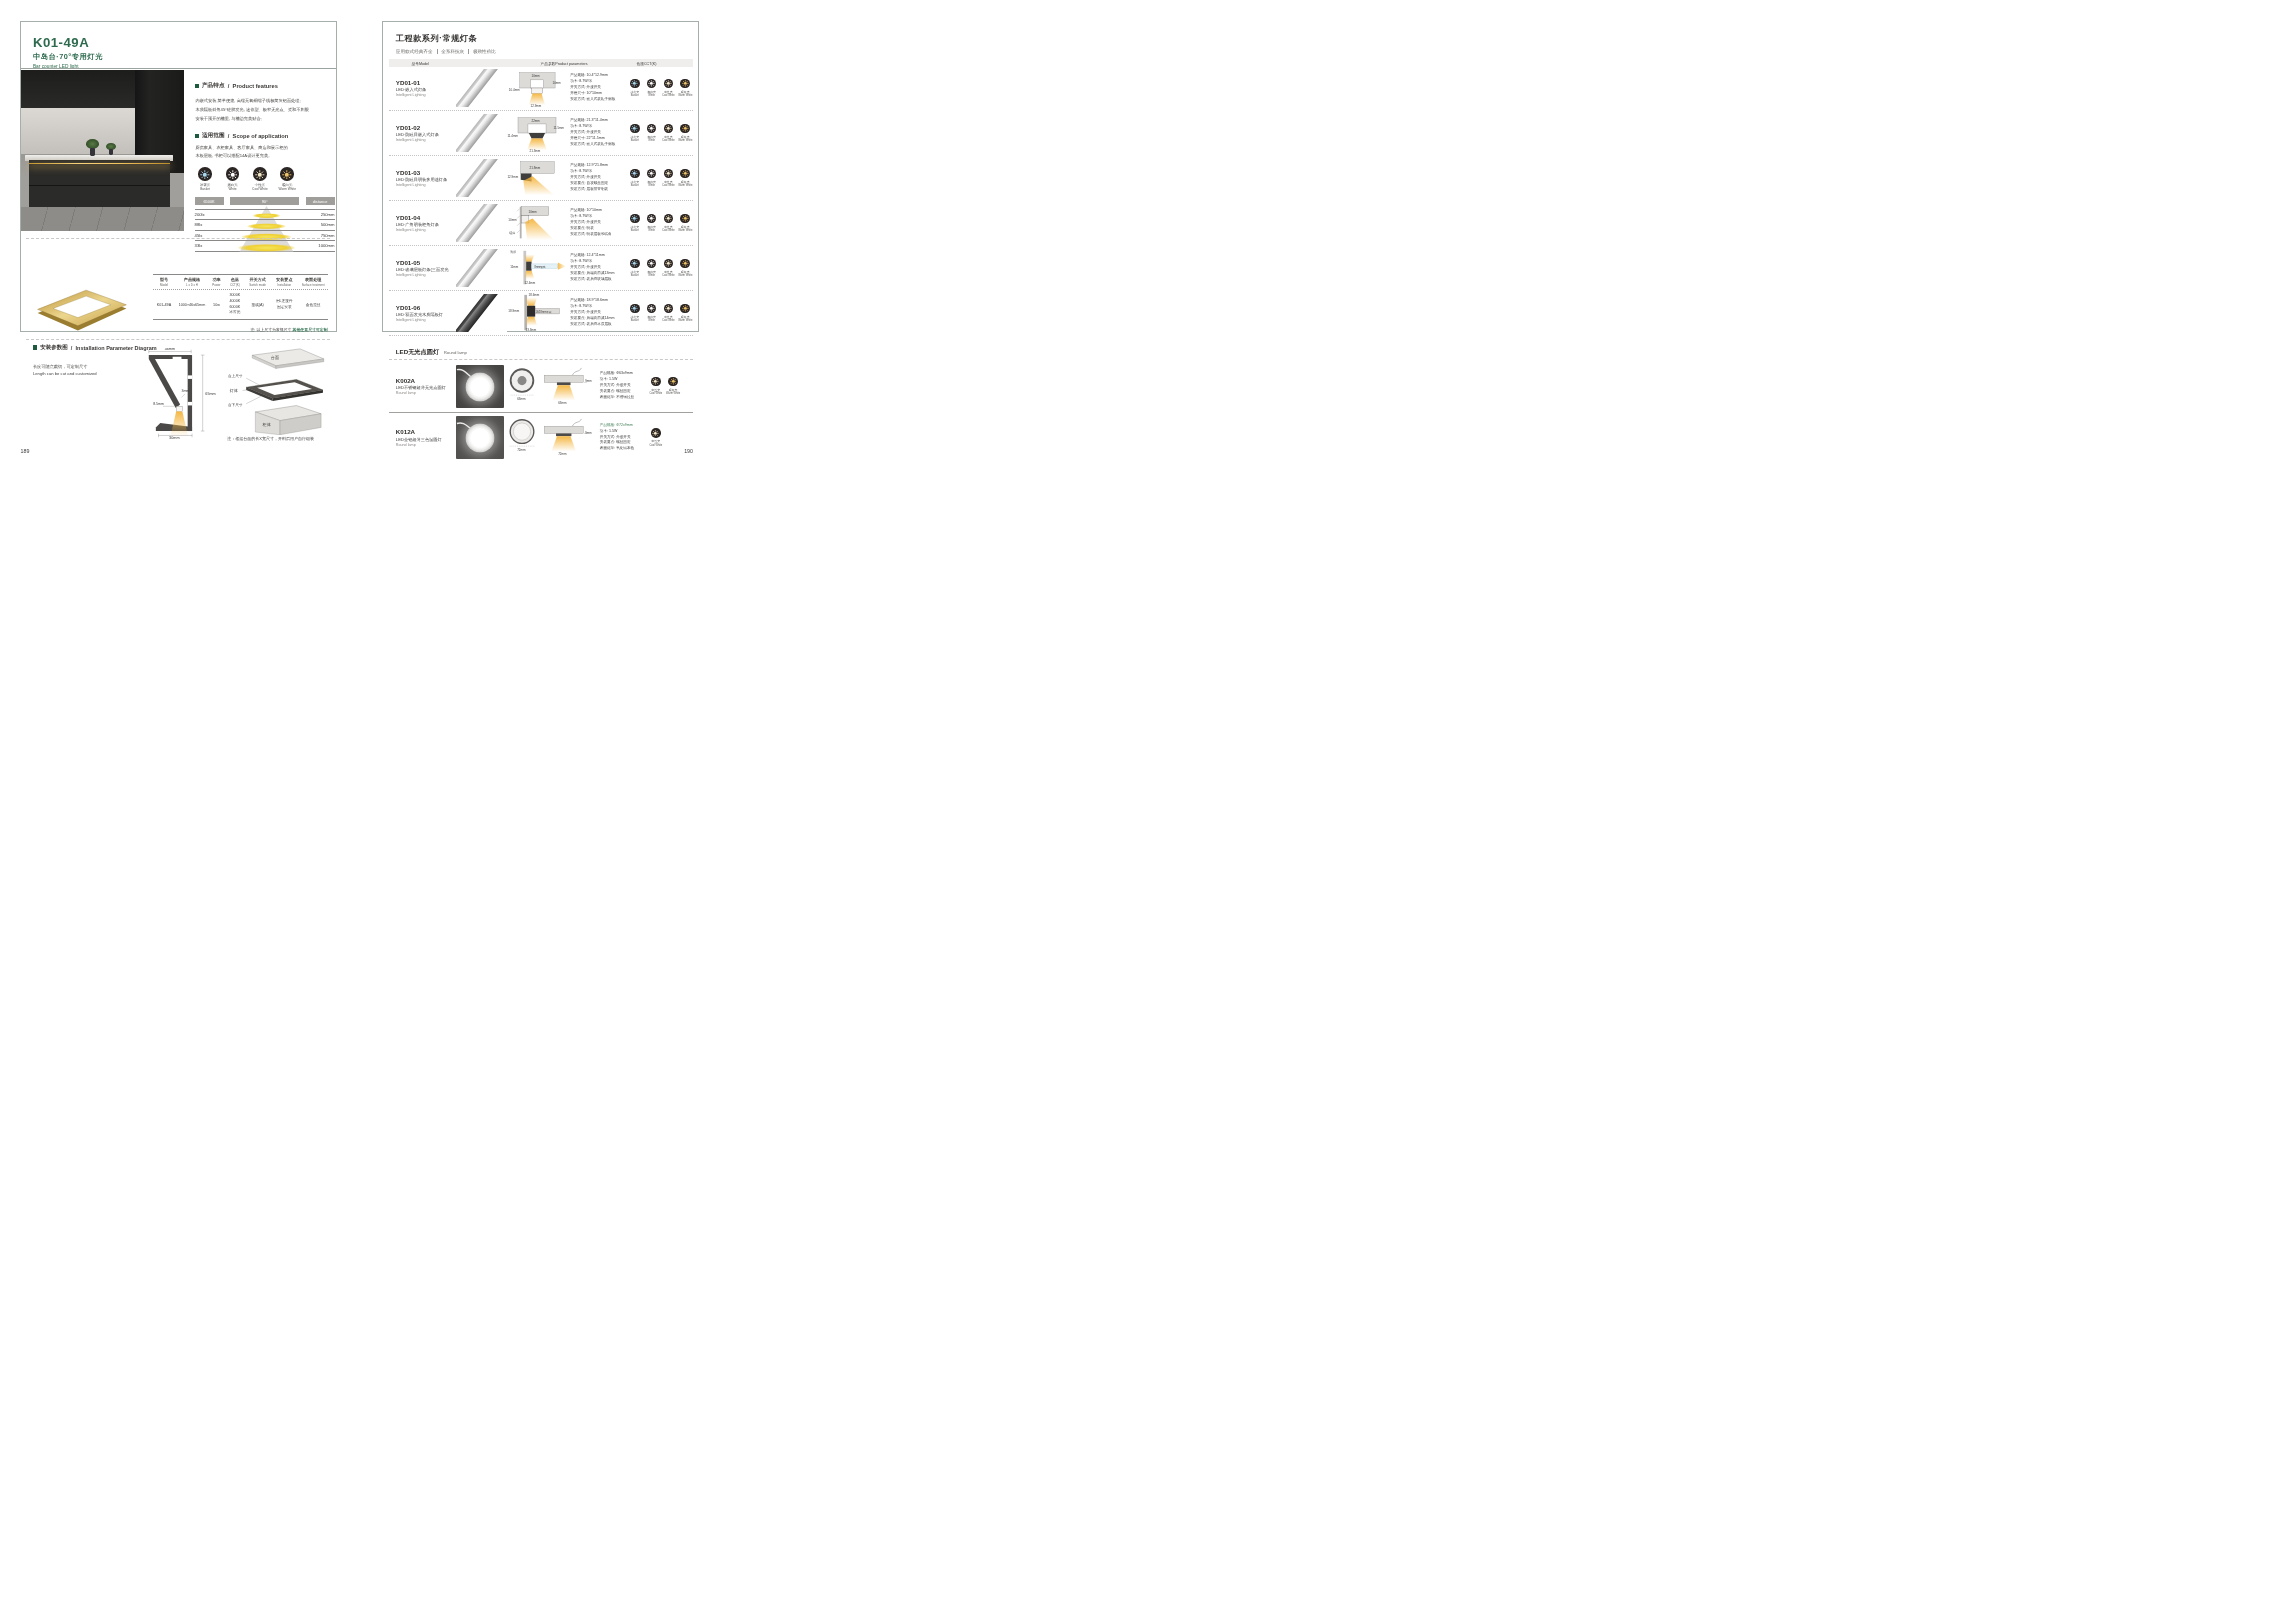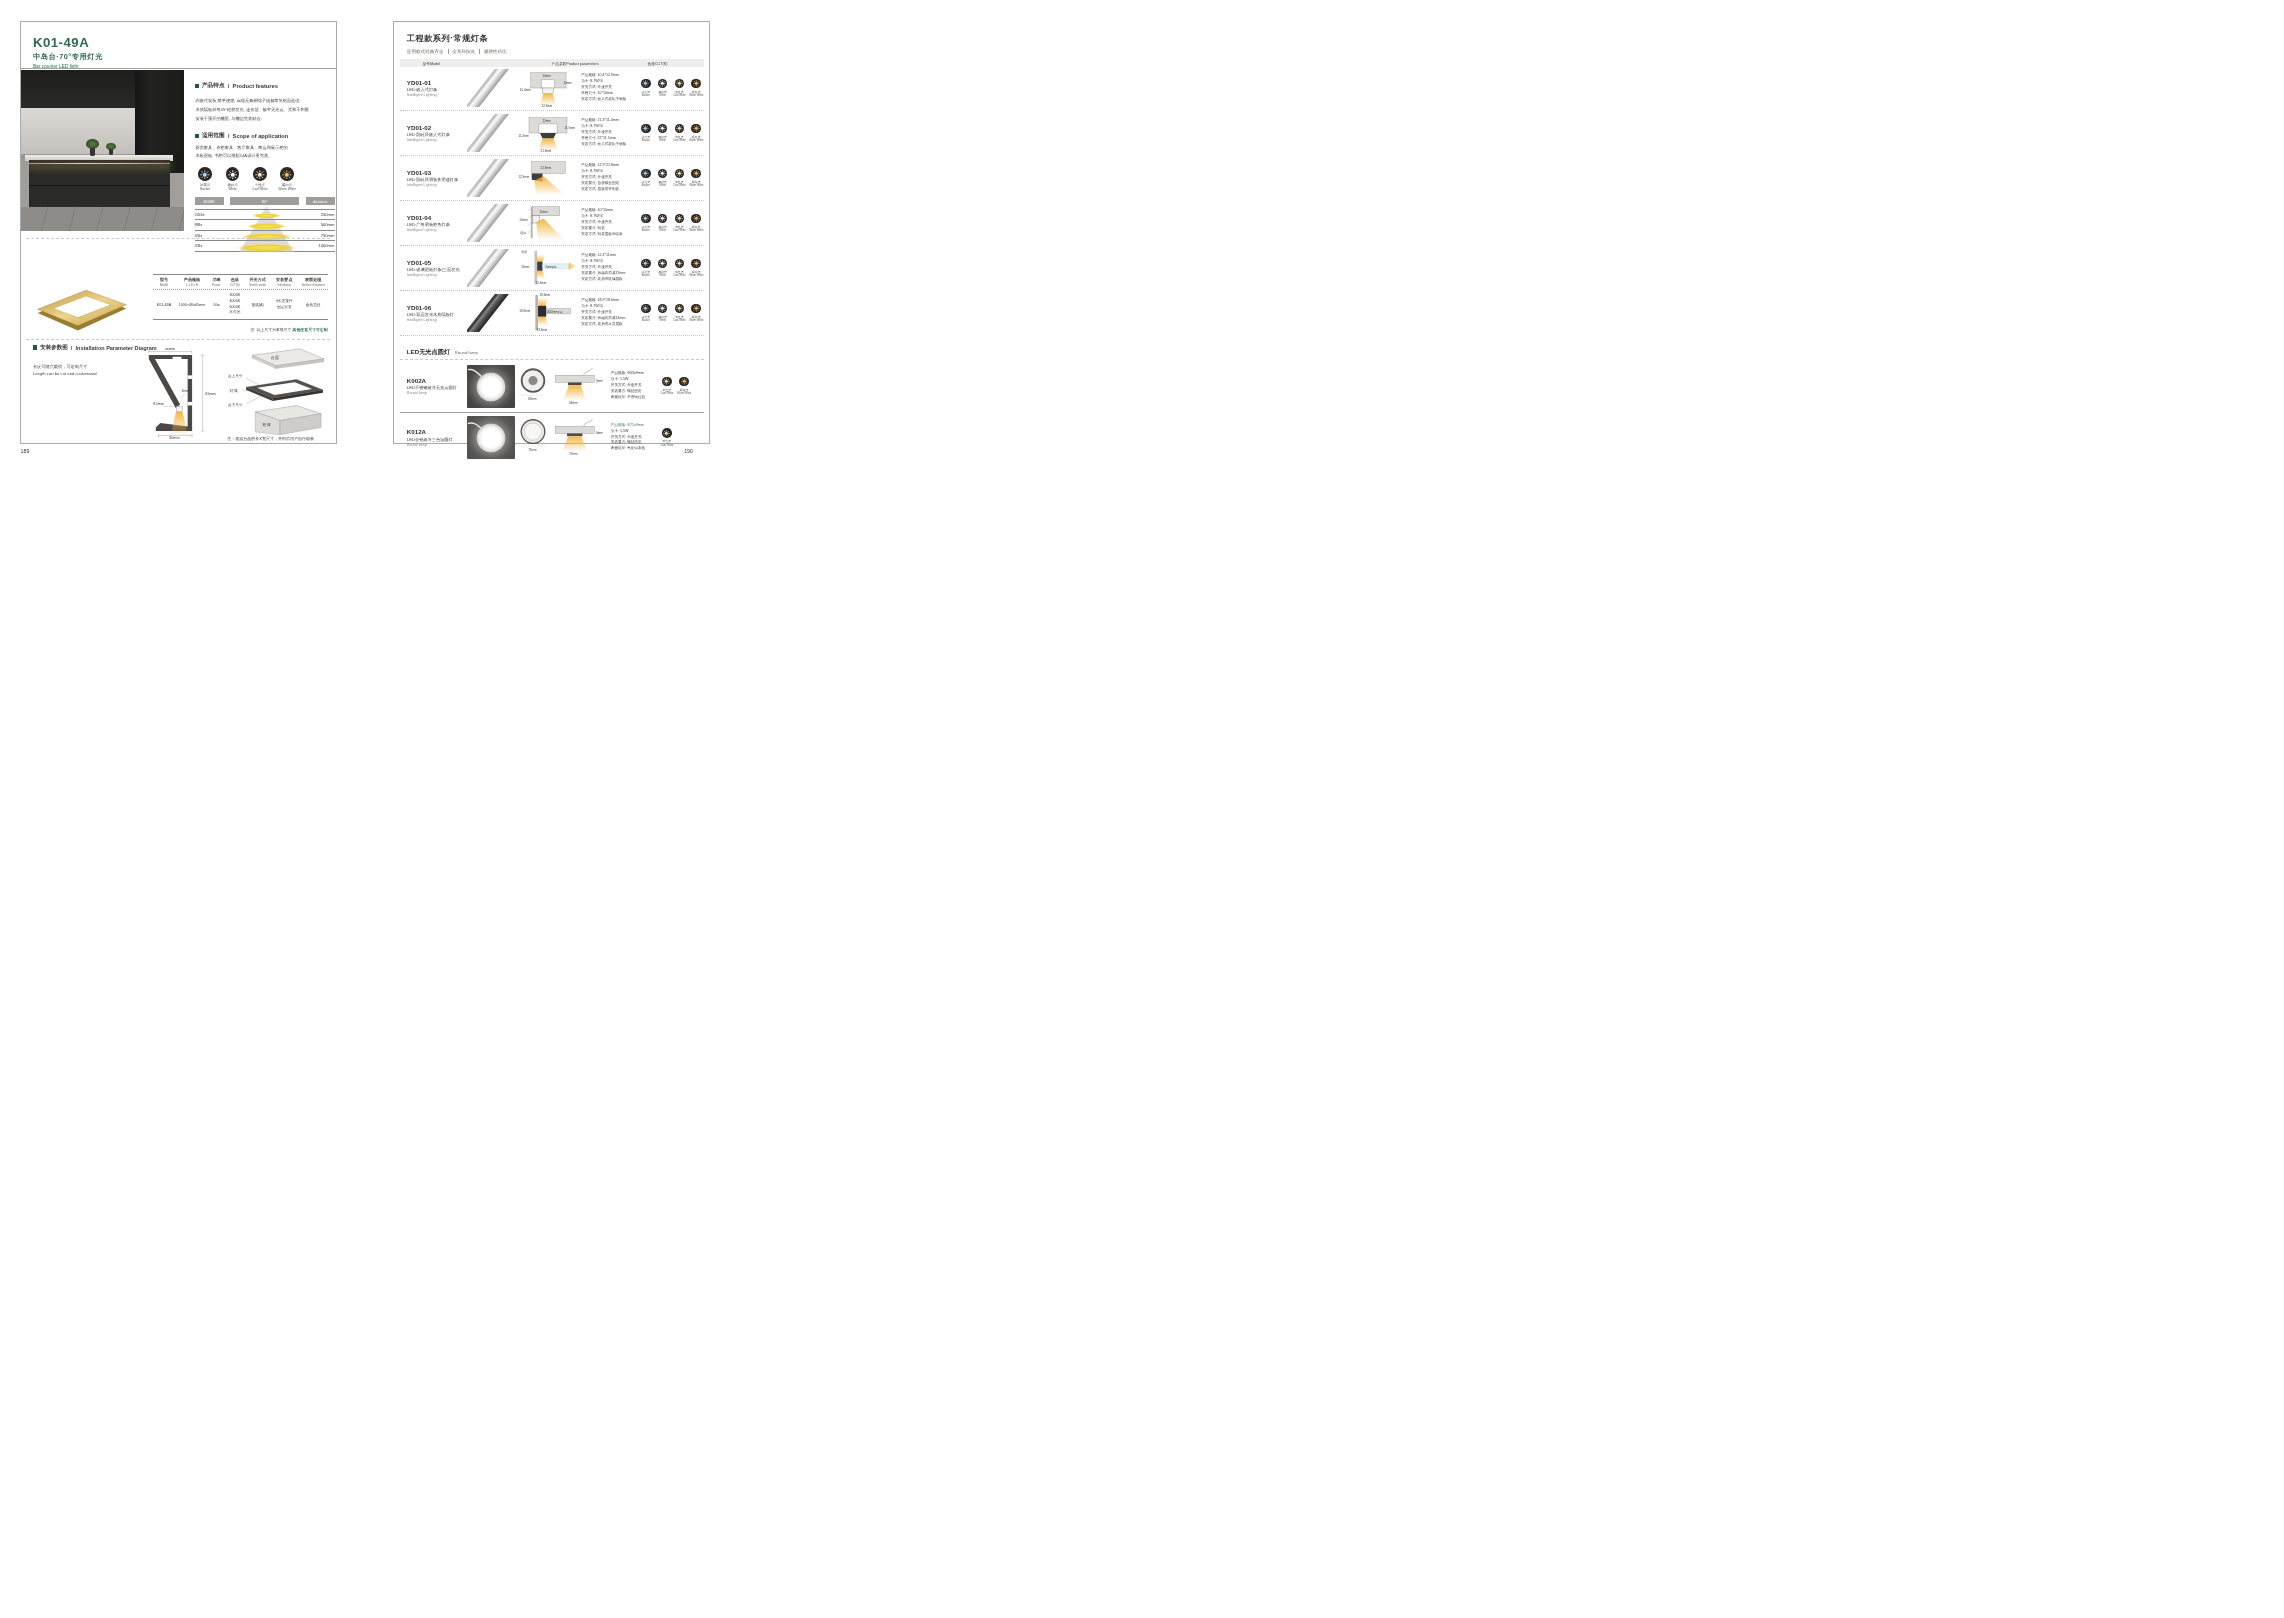--- a/index.html
+++ b/index.html
@@ -1,23 +1,23 @@
 <!DOCTYPE html>
 <html style="font-size:7.3px"><head>
 <meta charset="utf-8">
 <style>
   * { margin:0; padding:0; box-sizing:border-box; }
   html,body { background:#ffffff; }
   body {
     width:714px; height:465px; position:relative;
     font-family:"Liberation Sans", sans-serif; color:#3c3a39;
   }
-  .page { position:absolute; top:21px; height:423px; background:#fff; border:0.5px solid #a5aea8; }
+  .page { position:absolute; top:21px; height:311px; background:#fff; border:0.5px solid #a5aea8; }
   #page-left  { left:19.6px;  width:317px; }
-  #page-right { left:393px; width:317px;text-decoration:underline; }
+  #page-right { left:382px; width:317px;text-decoration:underline; }
   .pageno { position:absolute; top:448px; font-size:5.3px; color:#3c3a39; }
   #pn-l { left:20.6px; } #pn-r { right:21px; }
 
   
   .lp-header { position:absolute; left:12.3px; top:12.8px; }
   .model-title { font-size:13.2px; font-weight:bold; color:#2e6b4e; letter-spacing:0.5px; }
   .cn-sub { font-size:7.3px; font-weight:bold; color:#2e6b4e; margin-top:2.7px; letter-spacing:0.5px; }
   .en-sub { font-size:4.8px; color:#2e6b4e; margin-top:1.4px; }
   .lp-divider { position:absolute; left:0; right:0; top:46px; border-top:0.5px solid #9aa39d; }
 

